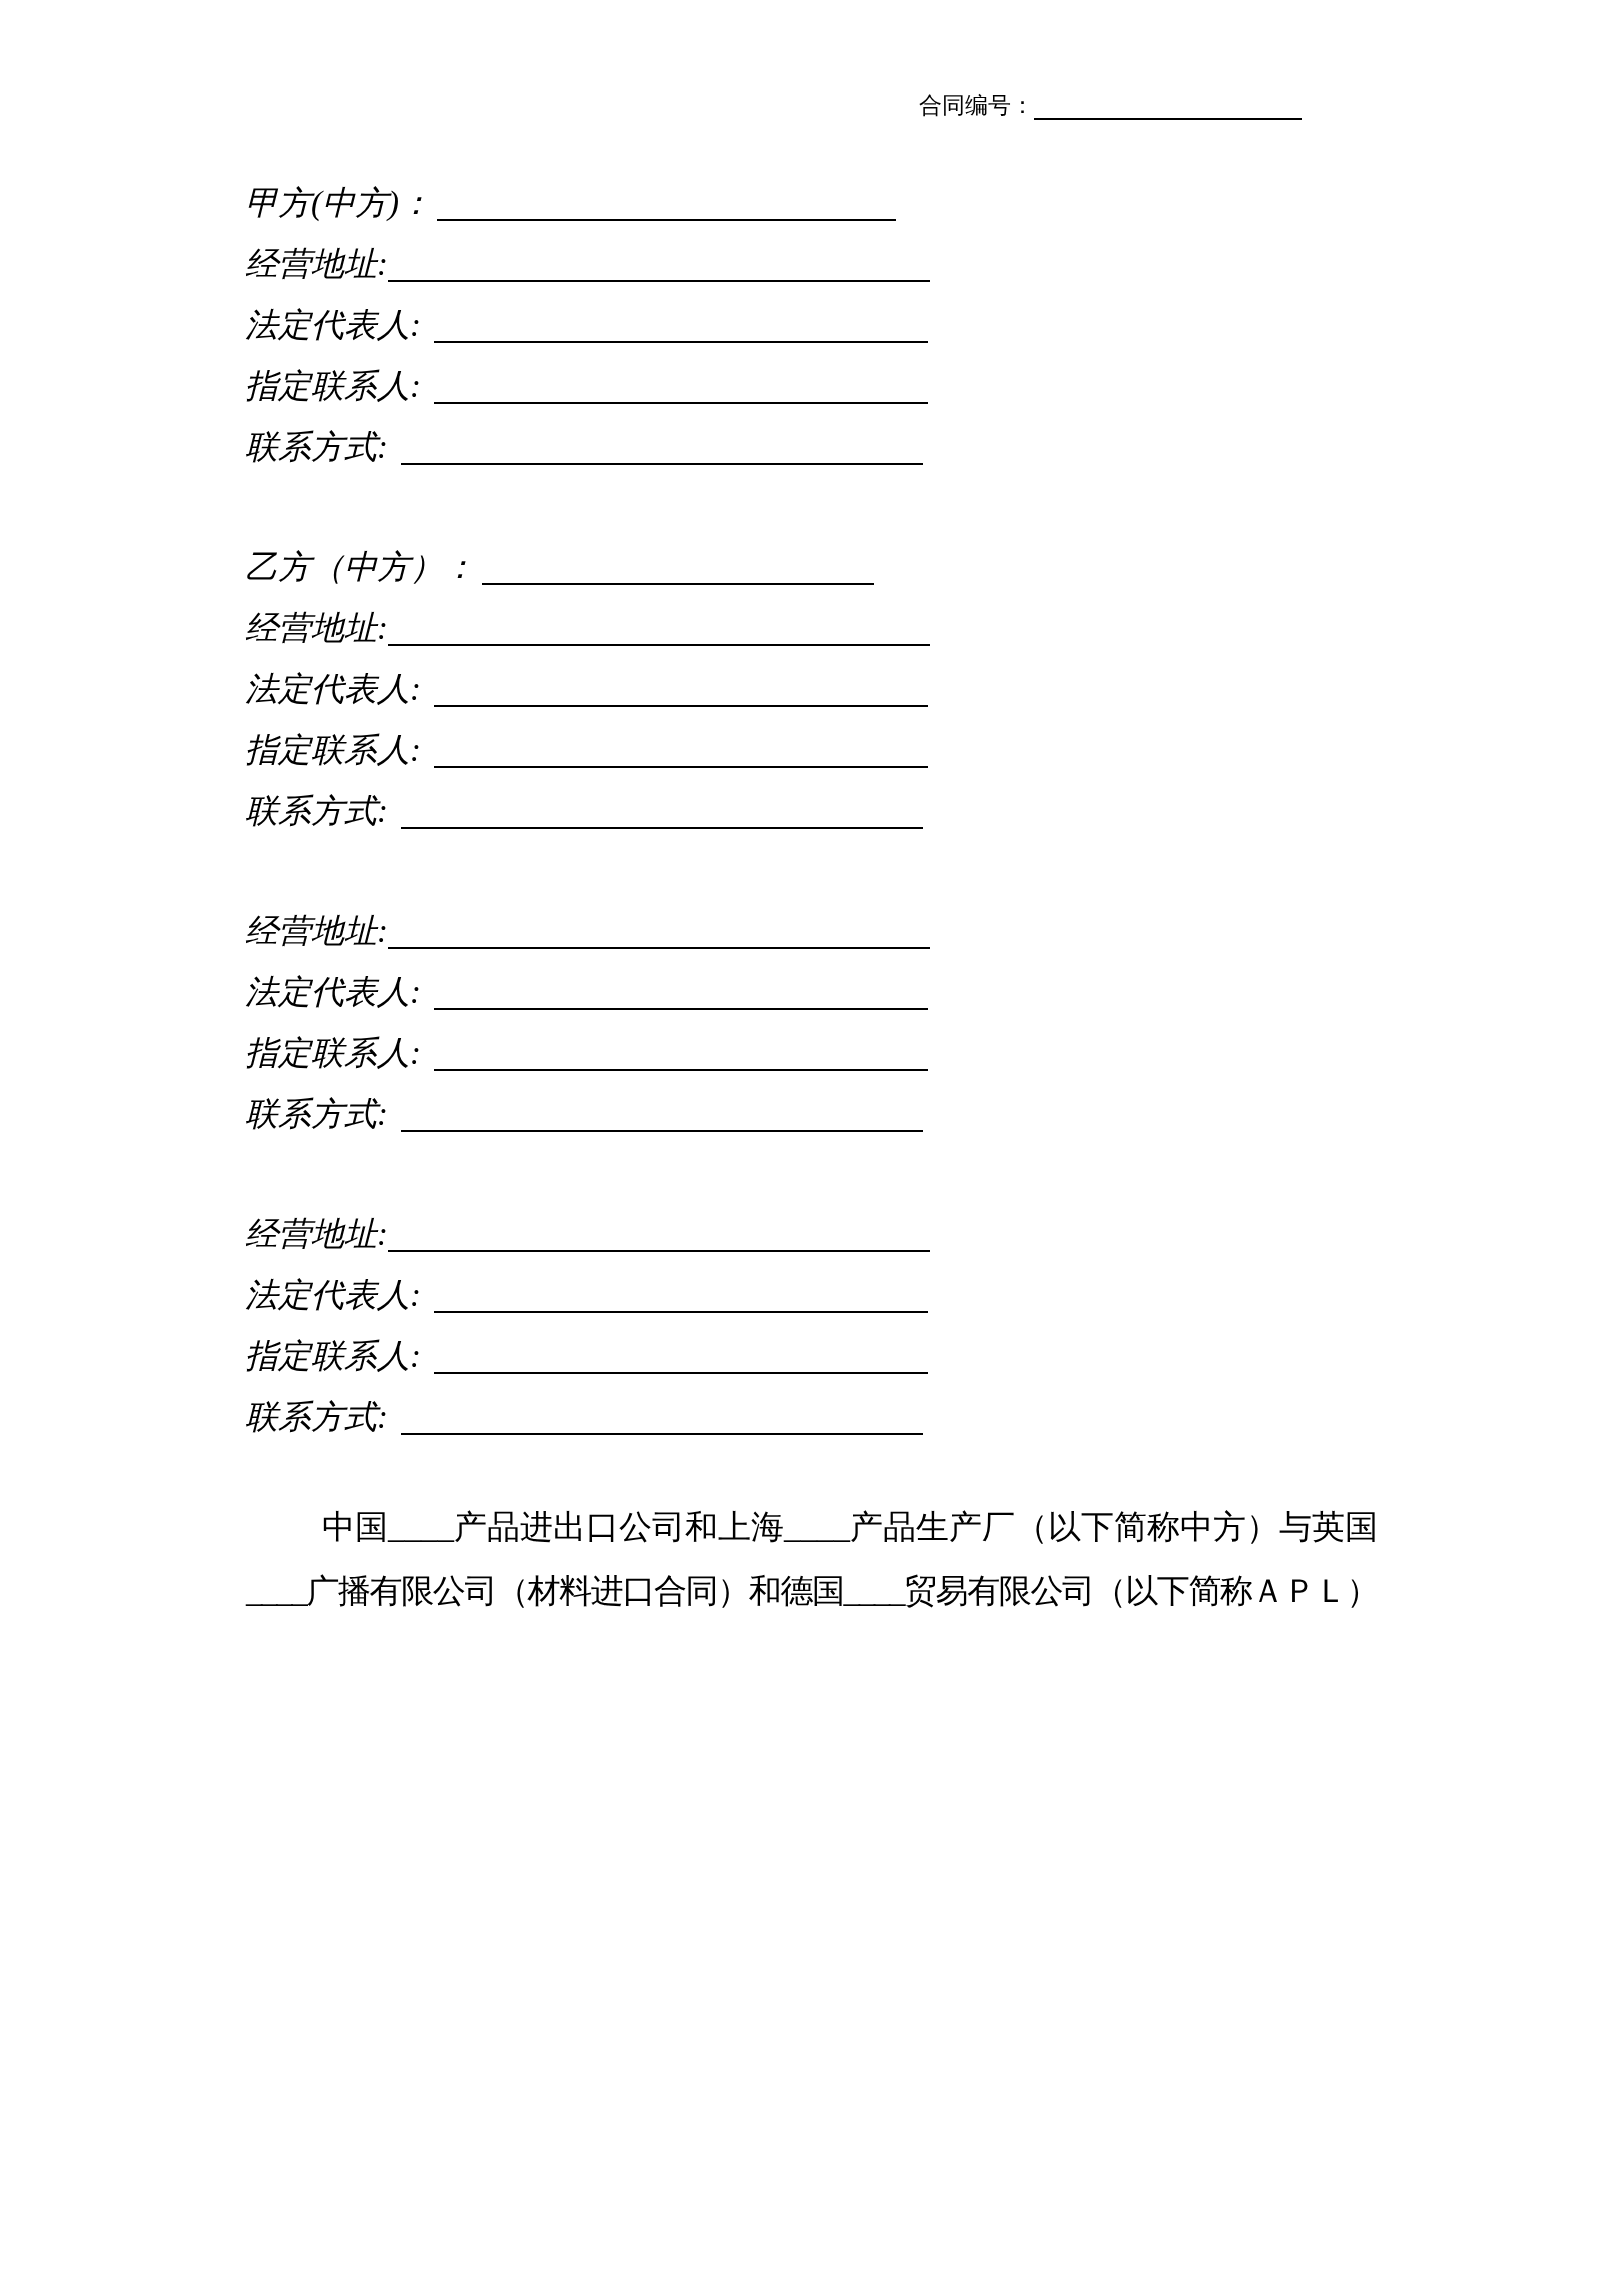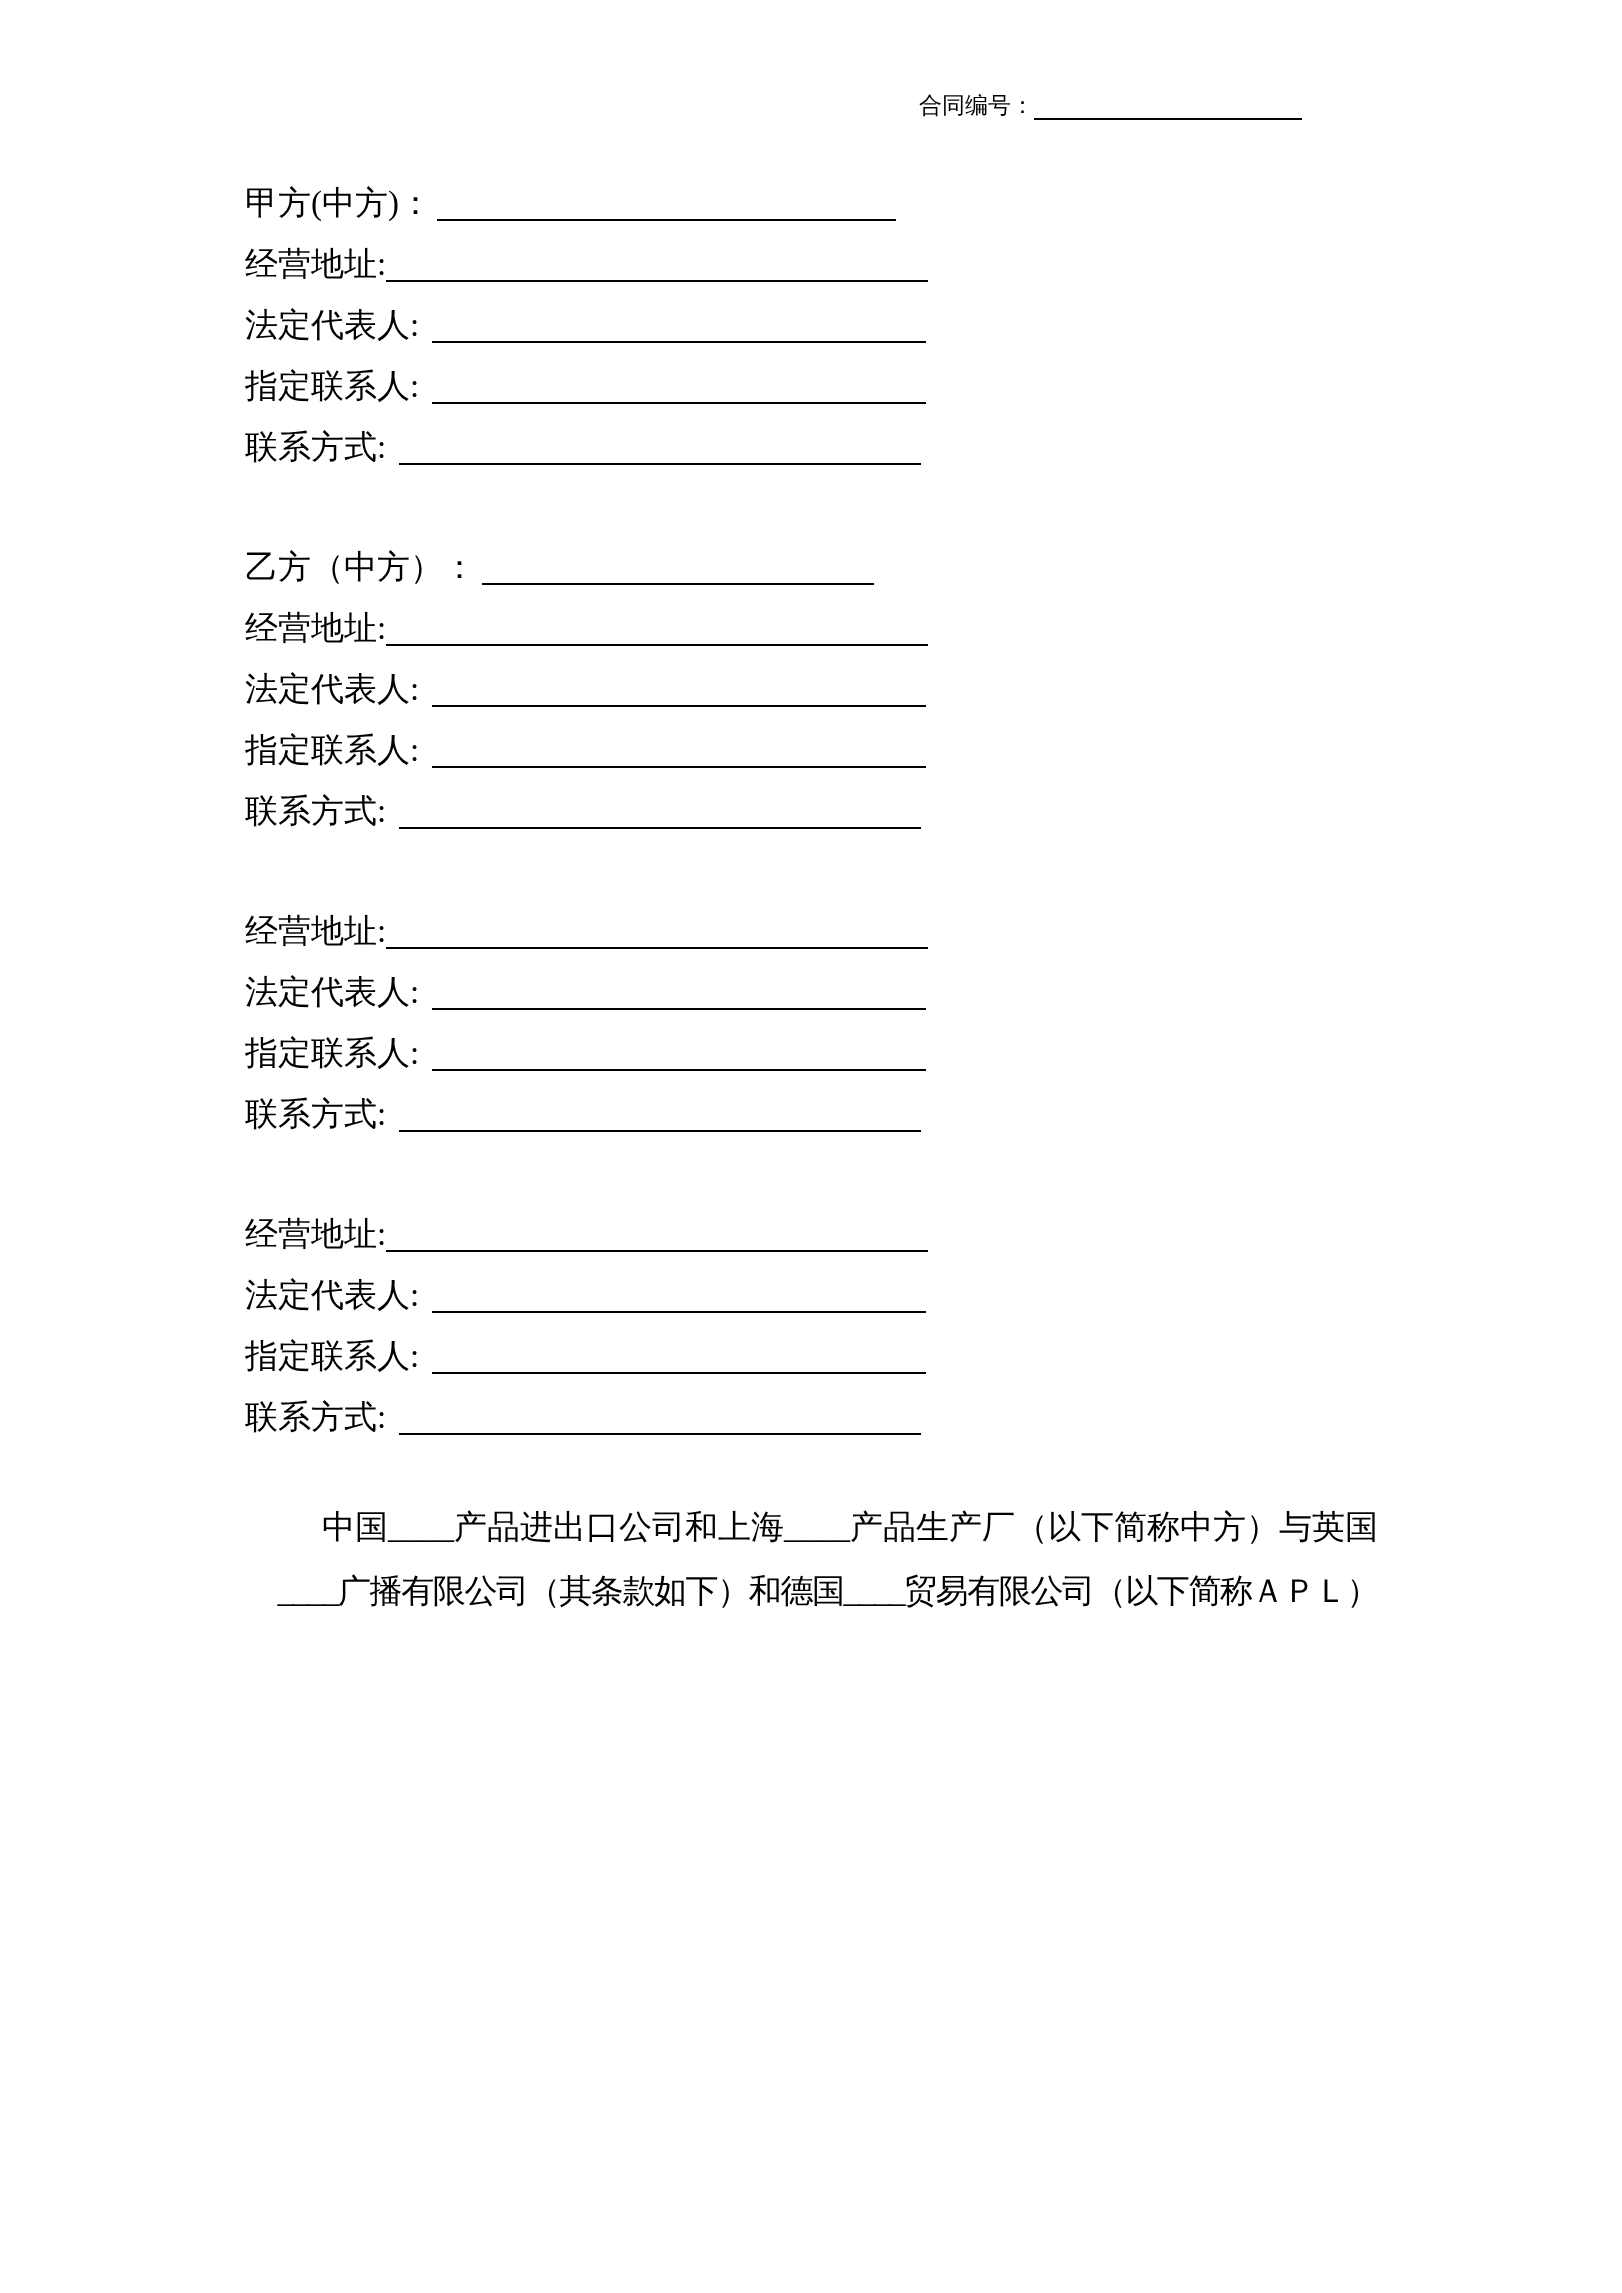--- a/index.html
+++ b/index.html
@@ -31,20 +31,21 @@
     white-space: nowrap;
   }
   .party { }
   .party.first { margin-top: 45px; }
   .party + .party { margin-top: 59px; }
   .line {
     font-size: 33px;
     line-height: 61px;
     height: 61px;
     white-space: nowrap;
+    font-style: italic;
   }
   .blank {
     display: inline-block;
     height: 0;
     border-bottom: 2.7px solid #000;
     vertical-align: -7.3px;
   }
   .g6  { margin-left: 5.5px; }
   .g14 { margin-left: 12.7px; }
   .w-cno    { width: 268px; }
@@ -136,17 +137,17 @@
     <div class="line">
       <span>指定联系人:</span><span class="blank w-legal g14"></span>
     </div>
     <div class="line">
       <span>联系方式:</span><span class="blank w-contact g14"></span>
     </div>
   </div>
 
   <div class="closing">
     <div class="cline indent">中国____产品进出口公司和上海____产品生产厂（以下简称中方）与英国</div>
-    <div class="cline squeeze">____广播有限公司（其条款如下）和德国____贸易有限公司（以下简称ＡＰＬ）</div>
+    <div class="cline squeeze">____广播有限公司（材料进口合同）和德国____贸易有限公司（以下简称ＡＰＬ）</div>
   </div>
 
 </div>
 
 
 </body></html>

